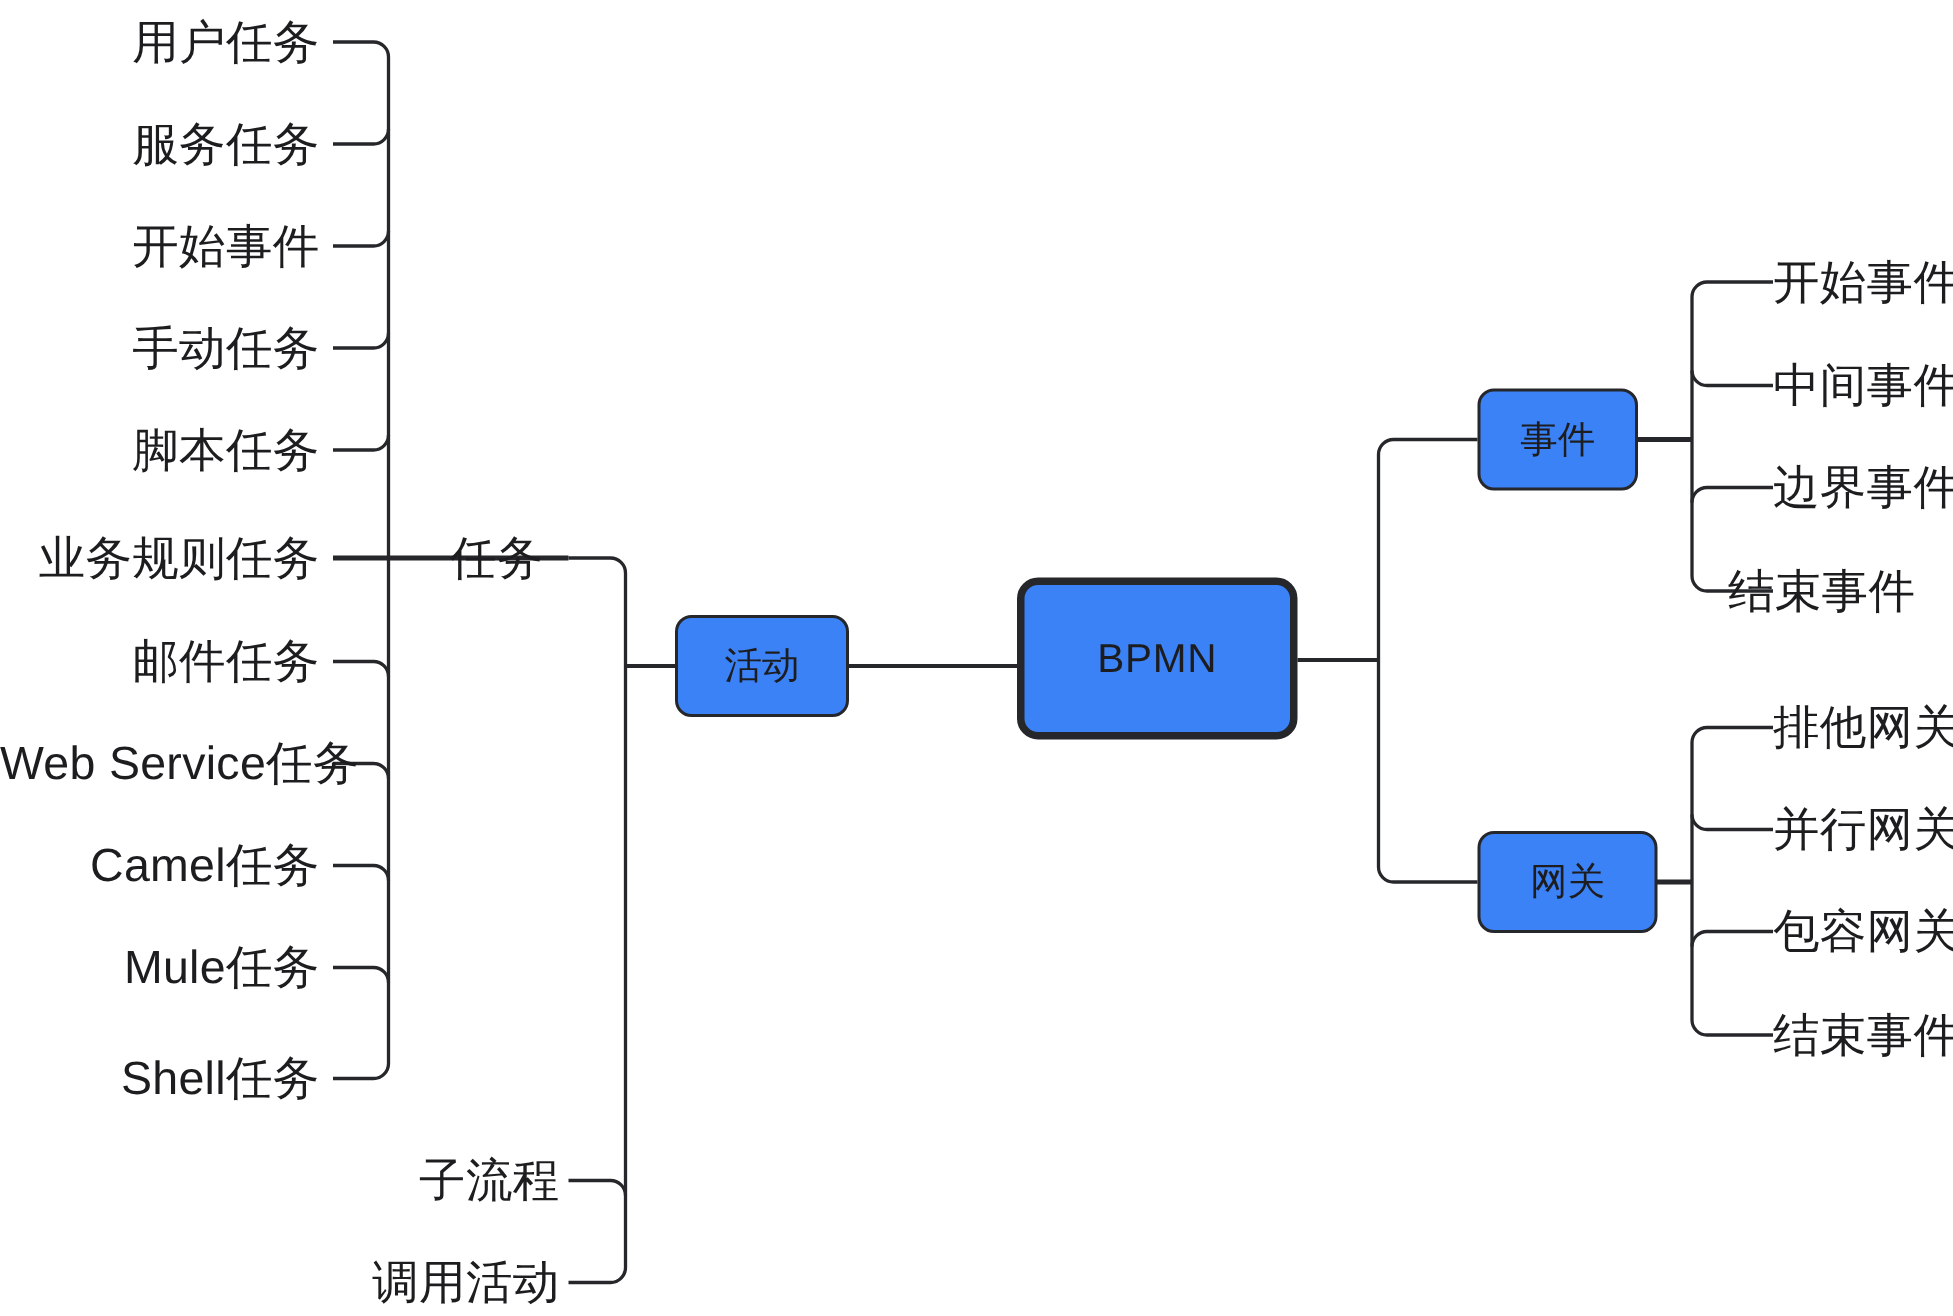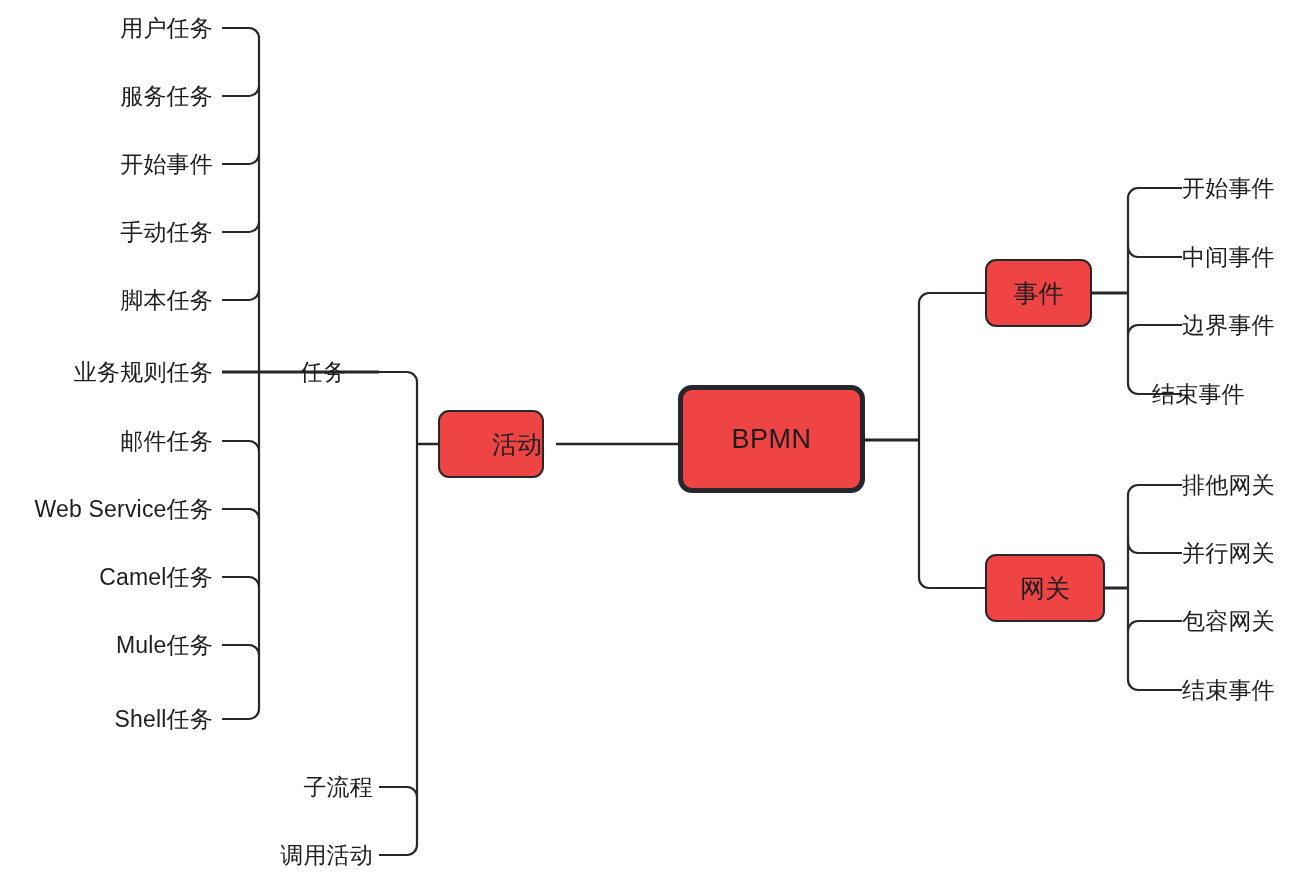--- a/index.html
+++ b/index.html
@@ -27,36 +27,36 @@
     height: 877px;
     pointer-events: none;
   }
   .node {
     position: absolute;
     white-space: nowrap;
     line-height: 1;
   }
   
   .leaf {
-    font-size: 23px;
+    font-size: 31px;
     color: #1d1d1f;
     letter-spacing: 0.2px;
     transform: translateY(-50%);
   }
   .leaf.right-aligned {
     text-align: right;
   }
   .leaf.left-aligned {
     text-align: left;
   }
   
   .boxnode {
     border: 2.2px solid #26272b;
     border-radius: 11px;
-    background: #ef4444;
+    background: #3b82f6;
     display: flex;
     align-items: center;
     justify-content: center;
     box-sizing: border-box;
     font-size: 25px;
     color: #1d1d1f;
   }
   .boxnode.root {
     border-width: 5px;
     border-radius: 14px;
@@ -121,21 +121,21 @@
   <div class="node leaf right-aligned" style="left:0; top:441px; width:213px;">邮件任务</div>
   <div class="node leaf right-aligned" style="left:0; top:509px; width:213px;">Web Service任务</div>
   <div class="node leaf right-aligned" style="left:0; top:577px; width:213px;">Camel任务</div>
   <div class="node leaf right-aligned" style="left:0; top:645px; width:213px;">Mule任务</div>
   <div class="node leaf right-aligned" style="left:0; top:719px; width:213px;">Shell任务</div>
 
   <div class="node leaf left-aligned" style="left:300px; top:372px;">任务</div>
   <div class="node leaf right-aligned" style="left:170px; top:787px; width:203px;">子流程</div>
   <div class="node leaf right-aligned" style="left:170px; top:855px; width:203px;">调用活动</div>
 
-  <div class="node boxnode" style="left:438px; top:410px; width:106px; height:68px;justify-content:flex-end;">
+  <div class="node boxnode" style="left:450px; top:410px; width:116px; height:68px;">
     <span>活动</span>
   </div>
 
   <div class="node boxnode root" style="left:678px; top:385px; width:187px; height:108px;">
     <span>BPMN</span>
   </div>
 
   <div class="node boxnode" style="left:985px; top:259px; width:107px; height:68px;">
     <span>事件</span>
   </div>

